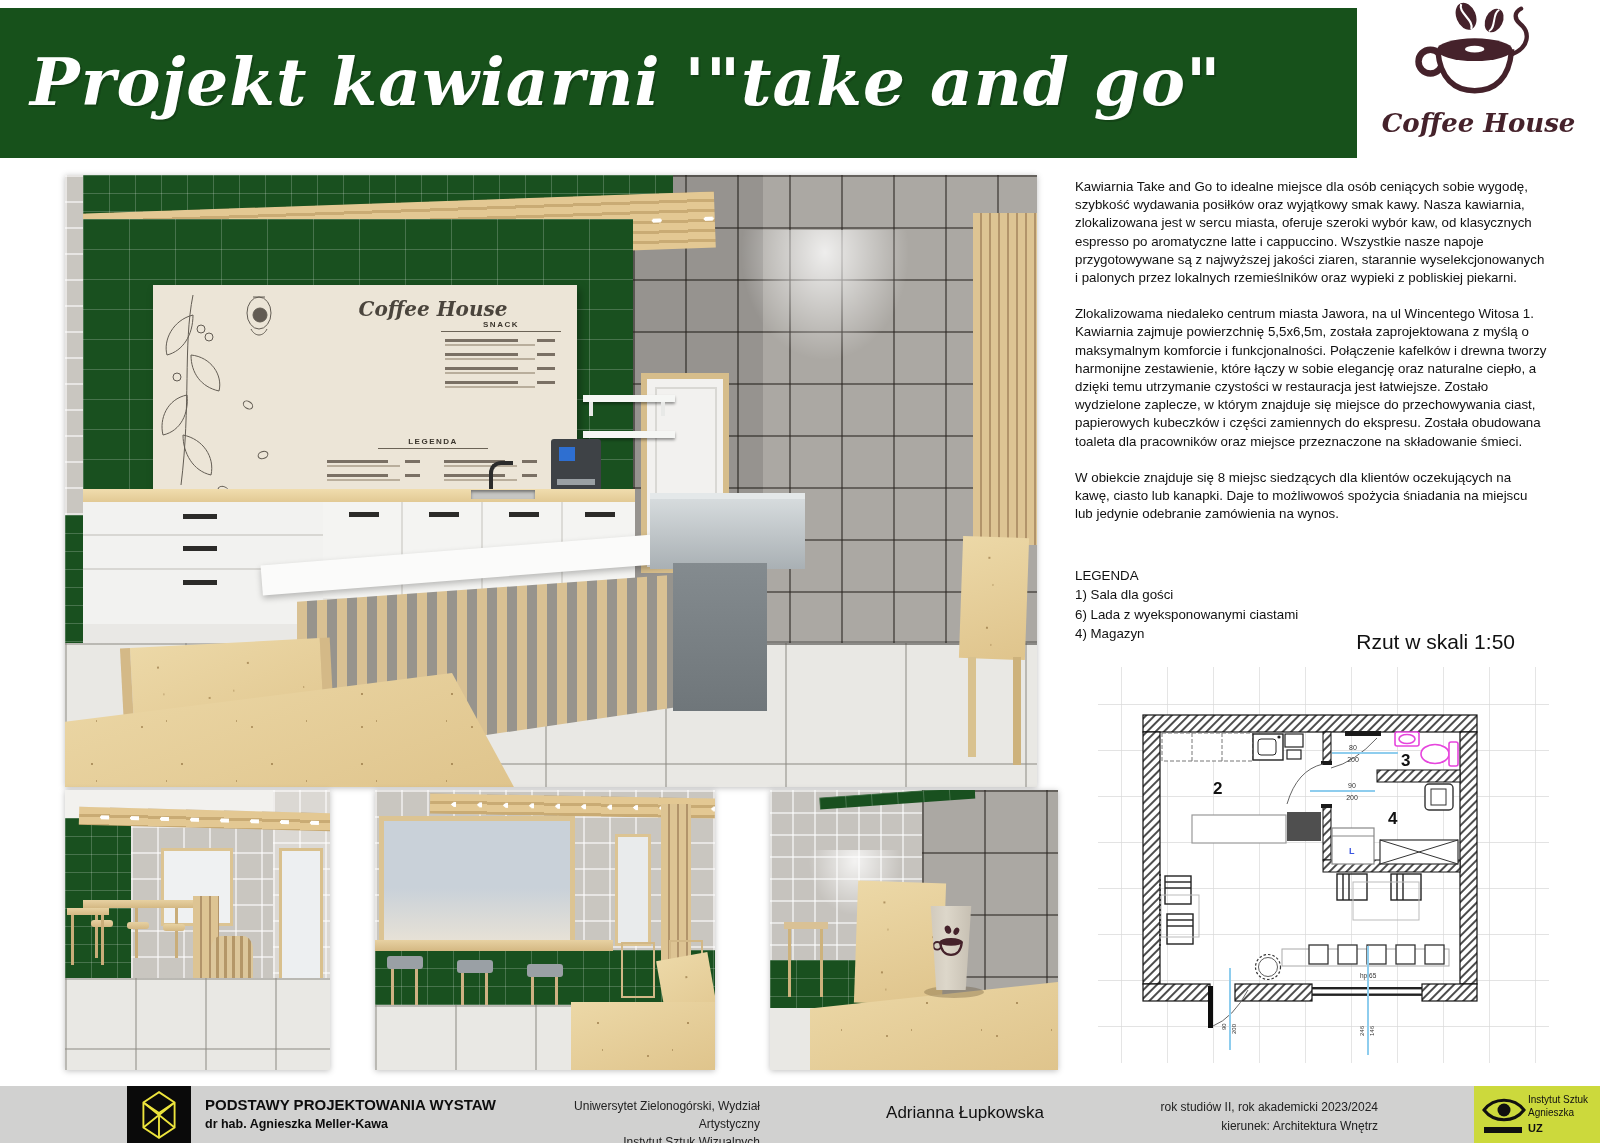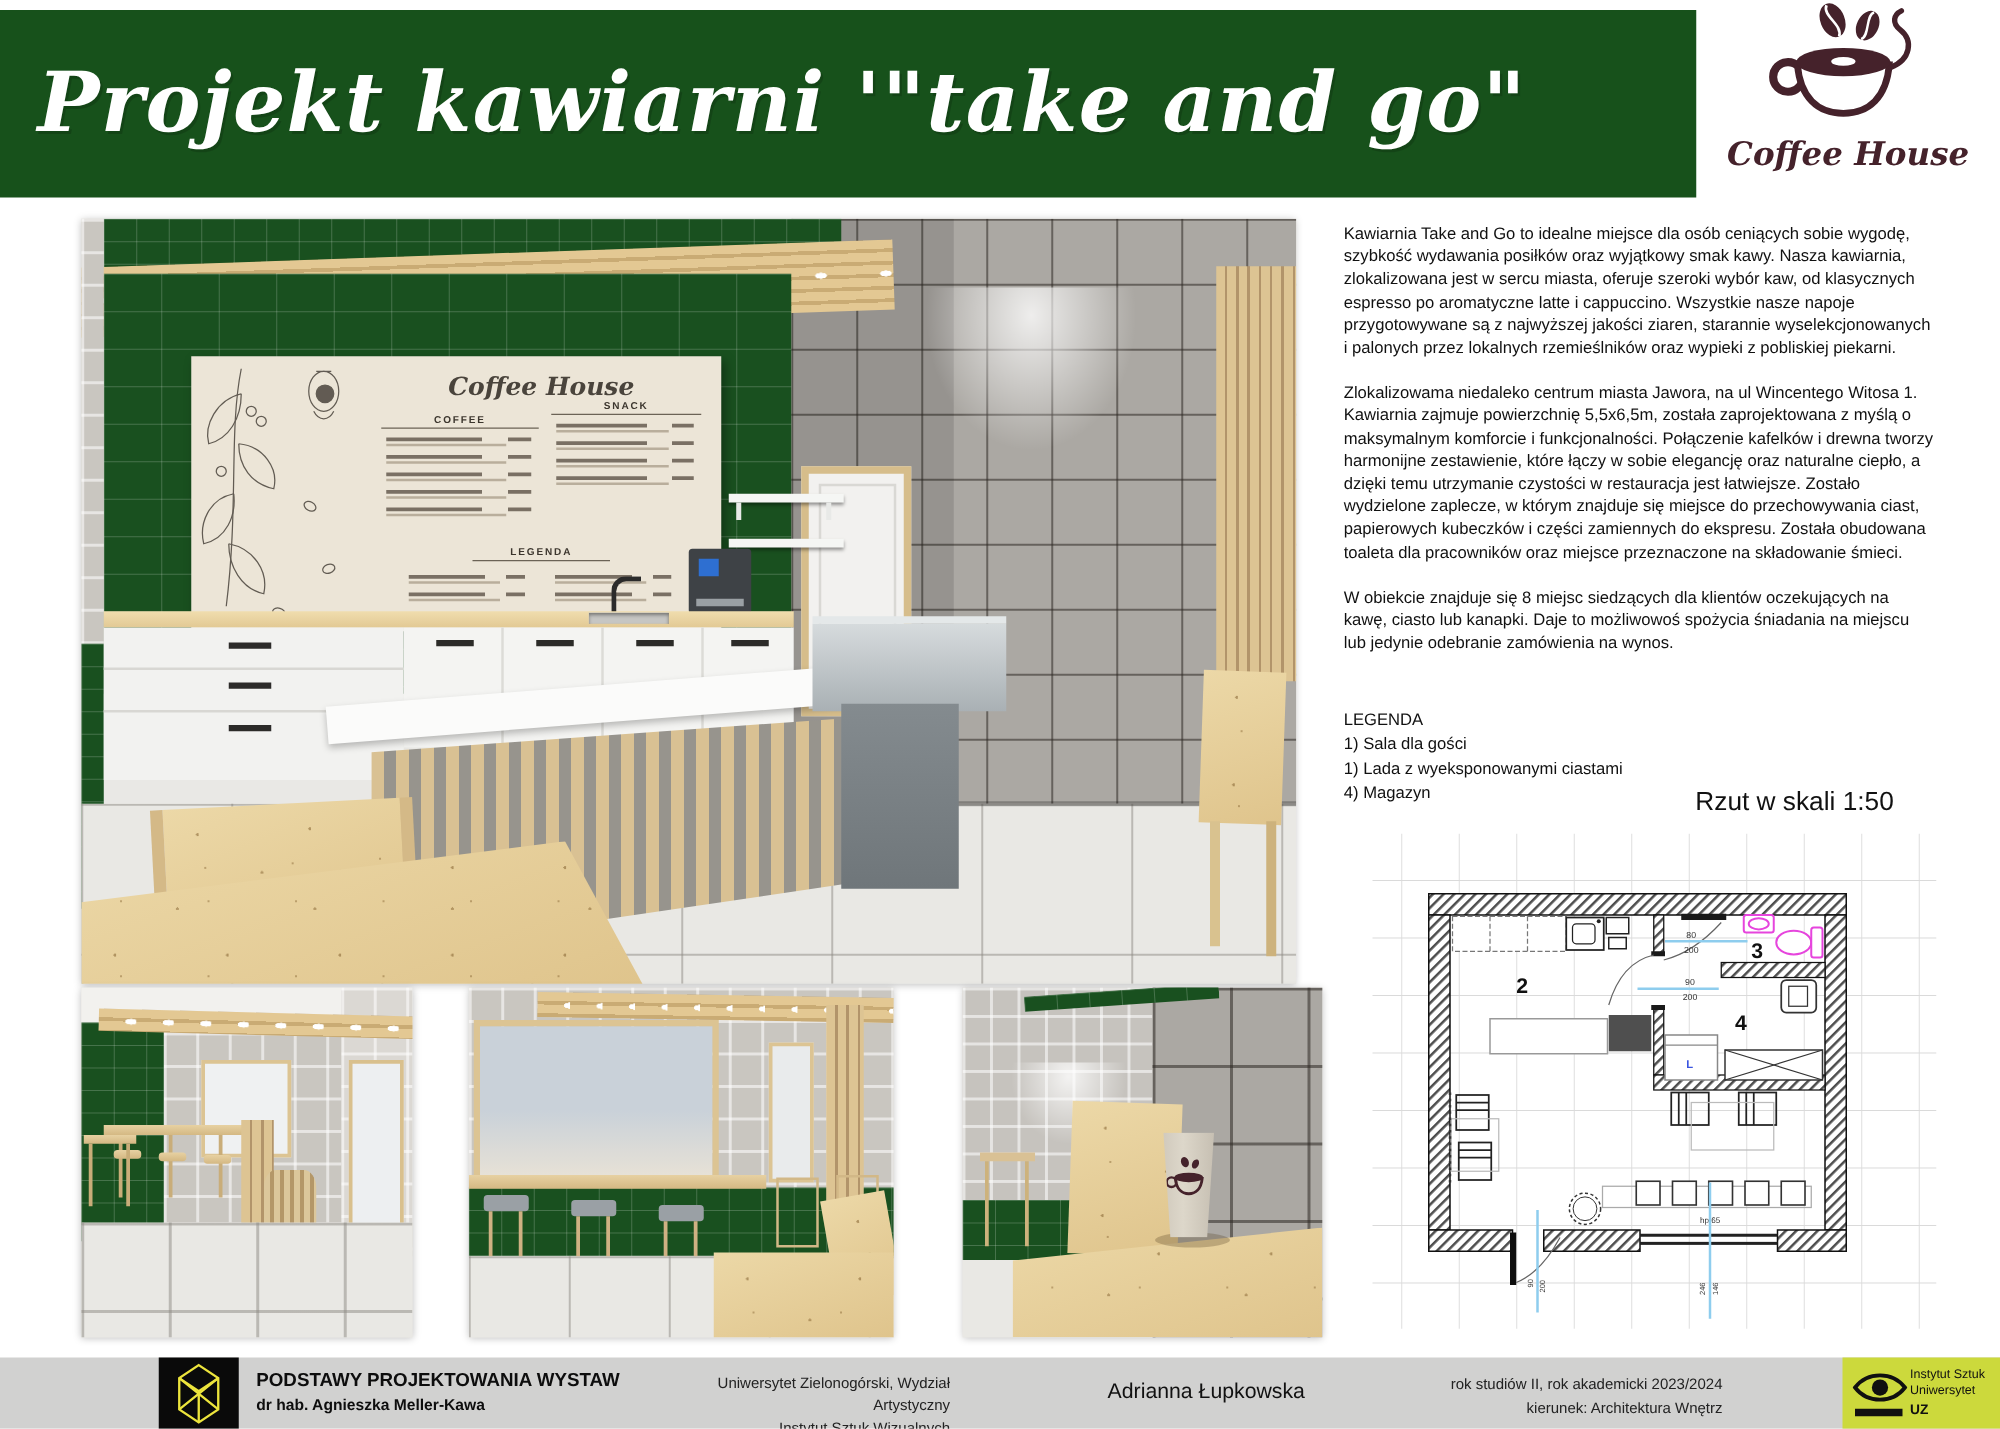--- a/index.html
+++ b/index.html
@@ -141,33 +141,20 @@
           <circle cx="24" cy="92" r="4"></circle>
         <ellipse cx="106" cy="28" rx="12" ry="16"></ellipse>
         <path d="M100,12 L112,12 M98,44 C102,52 110,52 114,44"></path>
         <circle cx="107" cy="30" r="7" fill="#4a443c"></circle>
         <ellipse cx="95" cy="120" rx="5" ry="3.5" transform="rotate(30 95 120)"></ellipse>
         <ellipse cx="110" cy="170" rx="5" ry="3.5" transform="rotate(-20 110 170)"></ellipse>
         <ellipse cx="70" cy="205" rx="5" ry="3.5" transform="rotate(15 70 205)"></ellipse>
       </g>
     </svg>
     <div class="mb-title">Coffee House</div>
-    <div class="abs" style="left:152px;top:46px;width:126px">
-      <div class="mb-sec">COFFEE</div>
-      <div class="mi"></div>
-        <div class="mi2"></div>
-        <div class="mi"></div>
-        <div class="mi2"></div>
-      <div class="mi"></div>
-        <div class="mi2"></div>
-        <div class="mi"></div>
-        <div class="mi2"></div>
-      <div class="mi"></div>
-        <div class="mi2"></div>
-    </div>
     <div class="abs" style="left:288px;top:35px;width:120px">
       <div class="mb-sec">SNACK</div>
       <div class="mi"></div>
         <div class="mi2"></div>
         <div class="mi"></div>
         <div class="mi2"></div>
       <div class="mi"></div>
         <div class="mi2"></div>
         <div class="mi"></div>
         <div class="mi2"></div>
@@ -318,21 +305,21 @@
 
 <div class="abs copy">
   <p>Kawiarnia Take and Go to idealne miejsce dla osób ceniących sobie wygodę, szybkość wydawania posiłków oraz wyjątkowy smak kawy. Nasza kawiarnia, zlokalizowana jest w sercu miasta, oferuje szeroki wybór kaw, od klasycznych espresso po aromatyczne latte i cappuccino. Wszystkie nasze napoje przygotowywane są z najwyższej jakości ziaren, starannie wyselekcjonowanych i palonych przez lokalnych rzemieślników oraz wypieki z pobliskiej piekarni.</p>
   <p>Zlokalizowama niedaleko centrum miasta Jawora, na ul Wincentego Witosa 1. Kawiarnia zajmuje powierzchnię 5,5x6,5m, została zaprojektowana z myślą o maksymalnym komforcie i funkcjonalności. Połączenie kafelków i drewna tworzy harmonijne zestawienie, które łączy w sobie elegancję oraz naturalne ciepło, a dzięki temu utrzymanie czystości w restauracja jest łatwiejsze. Zostało wydzielone zaplecze, w którym znajduje się miejsce do przechowywania ciast, papierowych kubeczków i części zamiennych do ekspresu. Została obudowana toaleta dla pracowników oraz miejsce przeznaczone na składowanie śmieci.</p>
   <p>W obiekcie znajduje się 8 miejsc siedzących dla klientów oczekujących na kawę, ciasto lub kanapki. Daje to możliwowoś spożycia śniadania na miejscu lub jedynie odebranie zamówienia na wynos.</p>
 </div>
 
 <div class="abs legend">
   <div>LEGENDA</div>
   <div>1) Sala dla gości</div>
-  <div>1) Lada z wyeksponowanymi ciastami</div>
+  <div>6) Lada z wyeksponowanymi ciastami</div>
   <div>4) Magazyn</div>
 </div>
 
 <div class="abs plan-title">Rzut w skali 1:50</div>
 
 <div class="abs plan-box">
 <svg class="plansvg" width="480" height="407" viewBox="0 0 480 407">
   <defs>
     <pattern id="hatch" width="6" height="6" patternTransform="rotate(45)" patternUnits="userSpaceOnUse">
       <rect width="6" height="6" fill="#ffffff"></rect>
@@ -487,17 +474,17 @@
     <div>kierunek: Architektura Wnętrz</div>
   </div>
   <div class="badge">
     <svg width="44" height="30" viewBox="0 0 44 30" style="position:absolute;left:8px;top:9px">
       <path d="M2,15 C12,2 32,2 42,15 C32,28 12,28 2,15 Z" stroke="#101010" stroke-width="3" fill="none"></path>
       <circle cx="22" cy="15" r="6.5" fill="#101010"></circle>
     </svg>
     <div style="position:absolute;left:10px;top:41px;width:38px;height:6px;background:#101010"></div>
     <div class="badge-txt">
       <div>Instytut Sztuk</div>
-      <div>Uniwersytet</div>
+      <div>Agnieszka</div>
       <div class="badge-uz">UZ</div>
     </div>
   </div>
 </div>
 
 </body></html>

